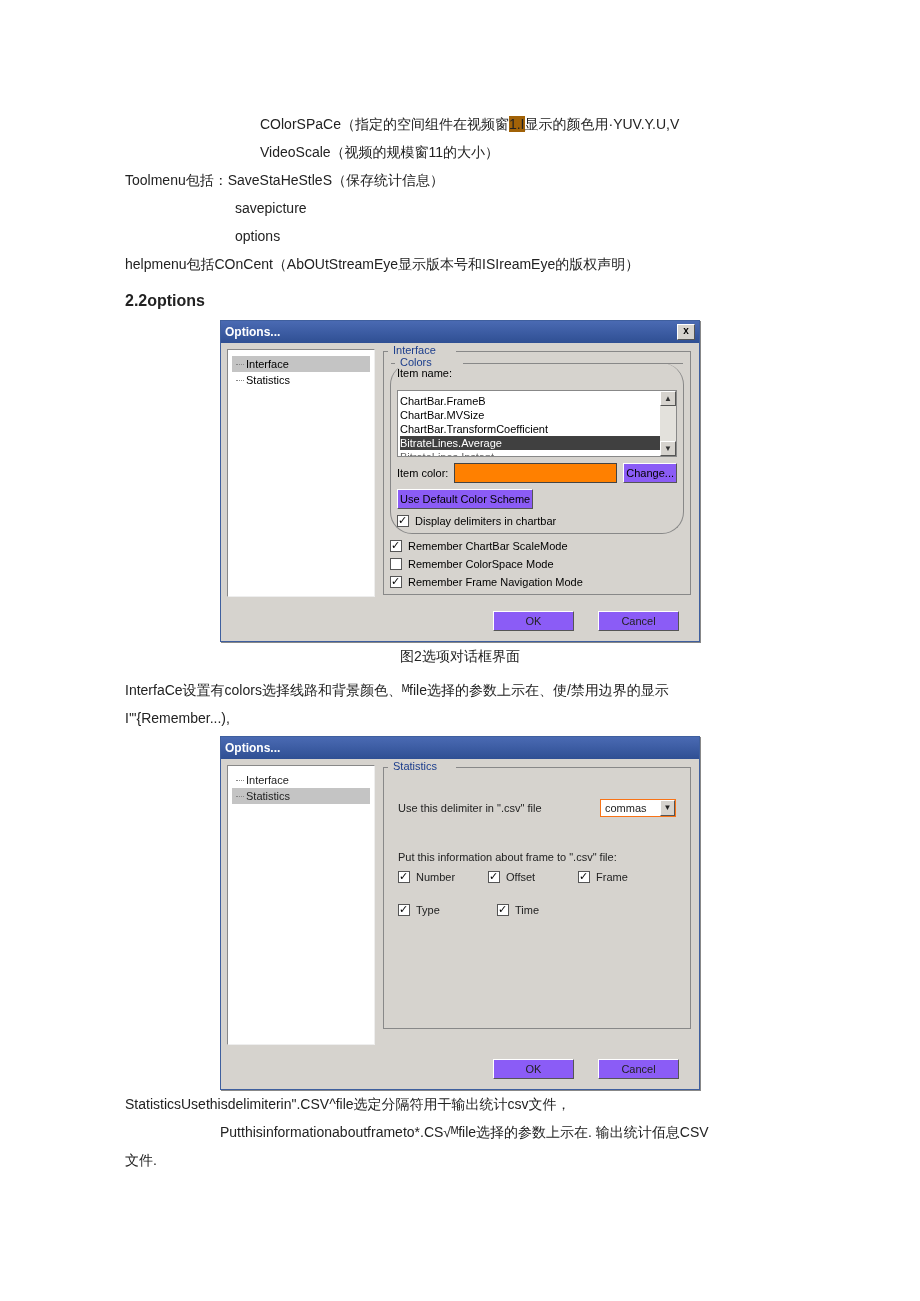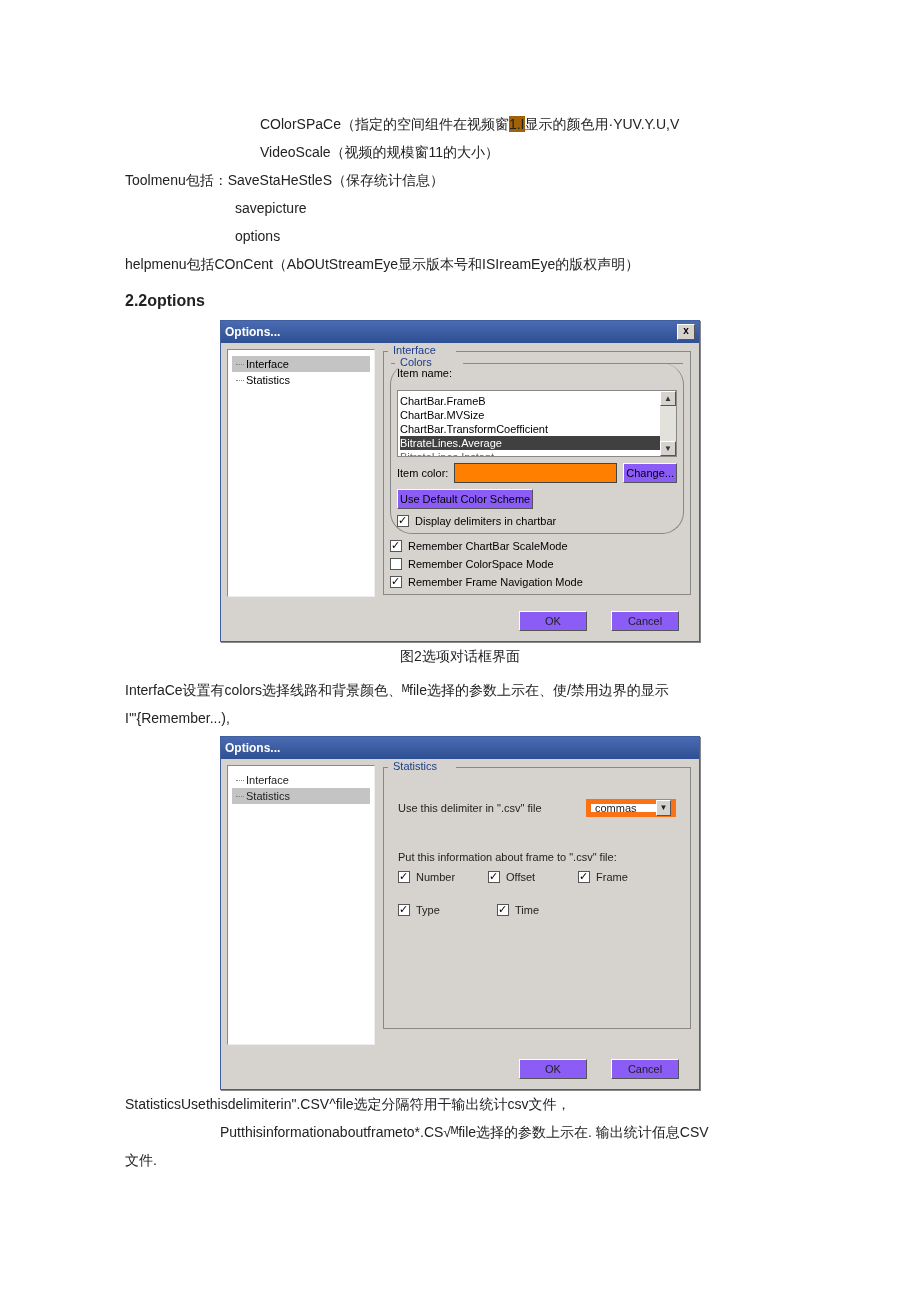--- a/index.html
+++ b/index.html
@@ -227,26 +227,26 @@
     font-size: 11px;
     line-height: 12px;
     color: #000;
   }
   .dlg-footer {
     display: flex;
     justify-content: flex-end;
     gap: 24px;
     padding: 8px 20px 10px 0;
   }
-  .dlg-footer .btn { width: 68px; text-align: center; }
+  .dlg-footer .btn { width: 81px; text-align: center; }
   .combo {
     background: #fff;
-    border: 5px solid #f97316;
+    border: 1px solid #f97316;
     height: 18px;
-    width: 90px;
+    width: 76px;
     display: flex;
     align-items: center;
     justify-content: space-between;
     padding-left: 4px;
     font-size: 11px;
     box-sizing: border-box;
   }
   .combo .dd {
     width: 15px;
     height: 16px;

